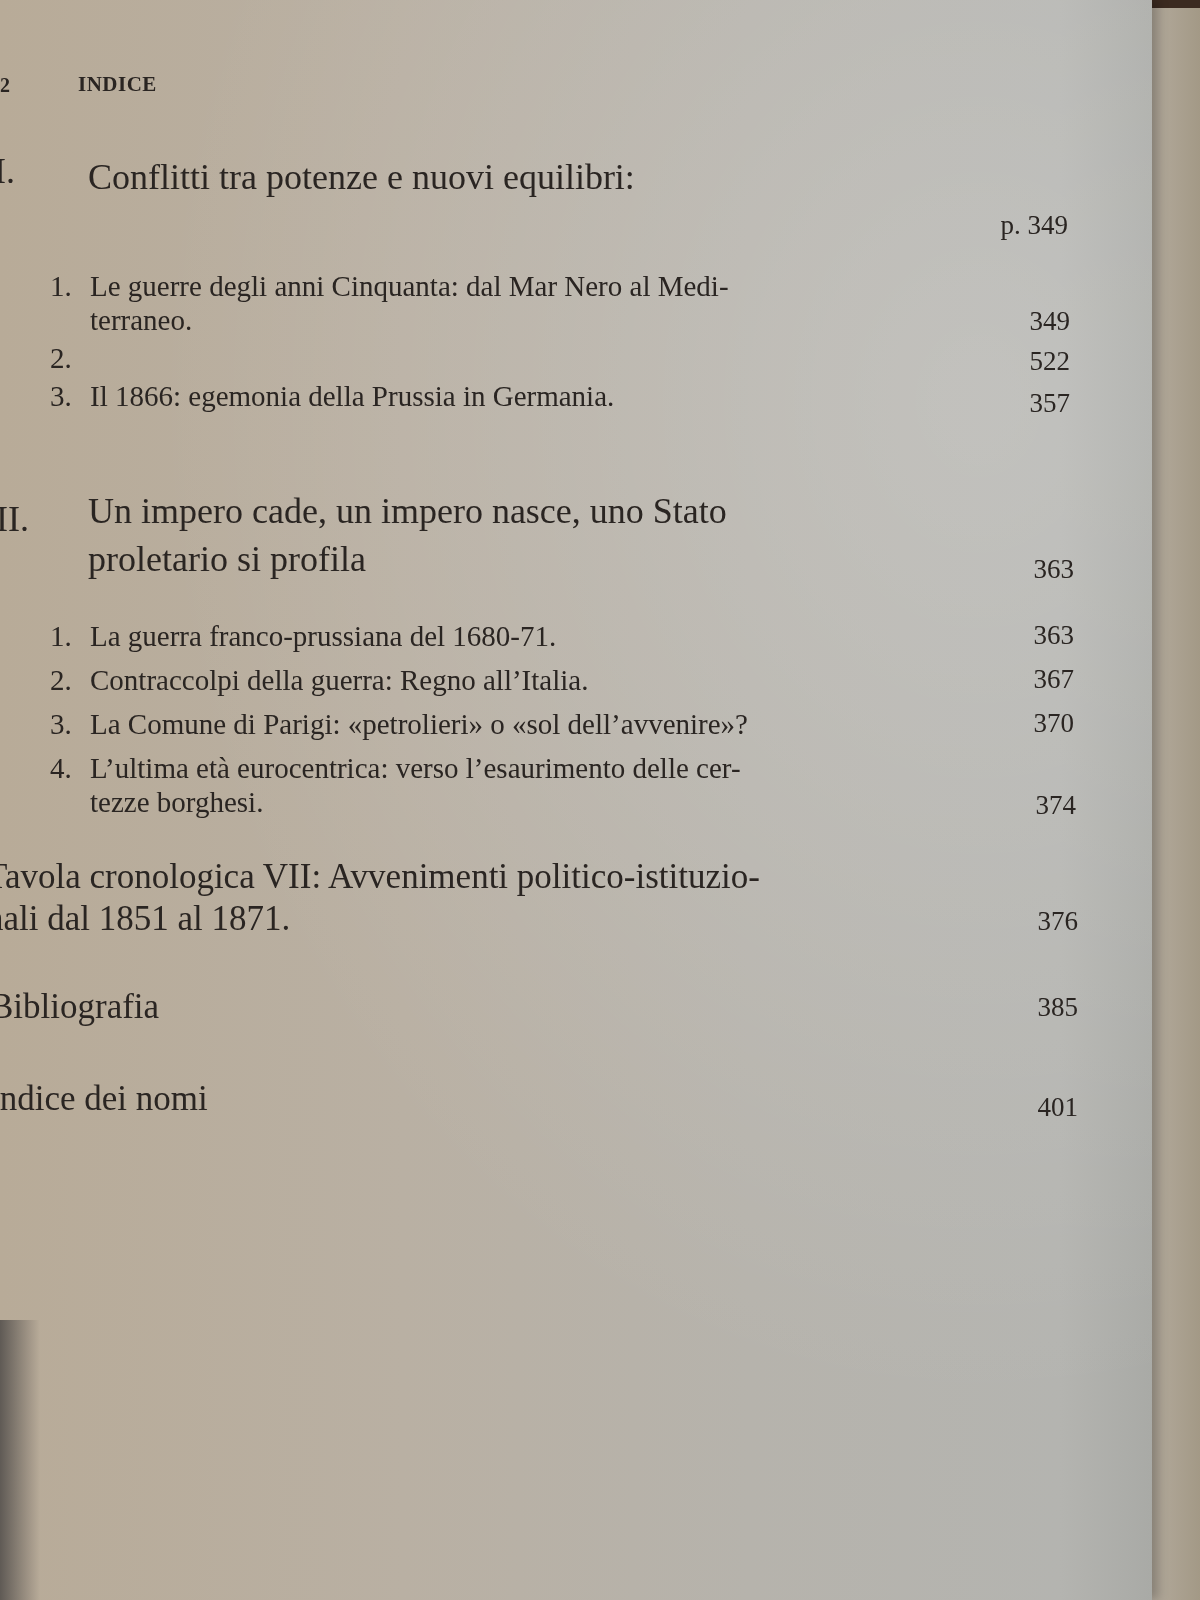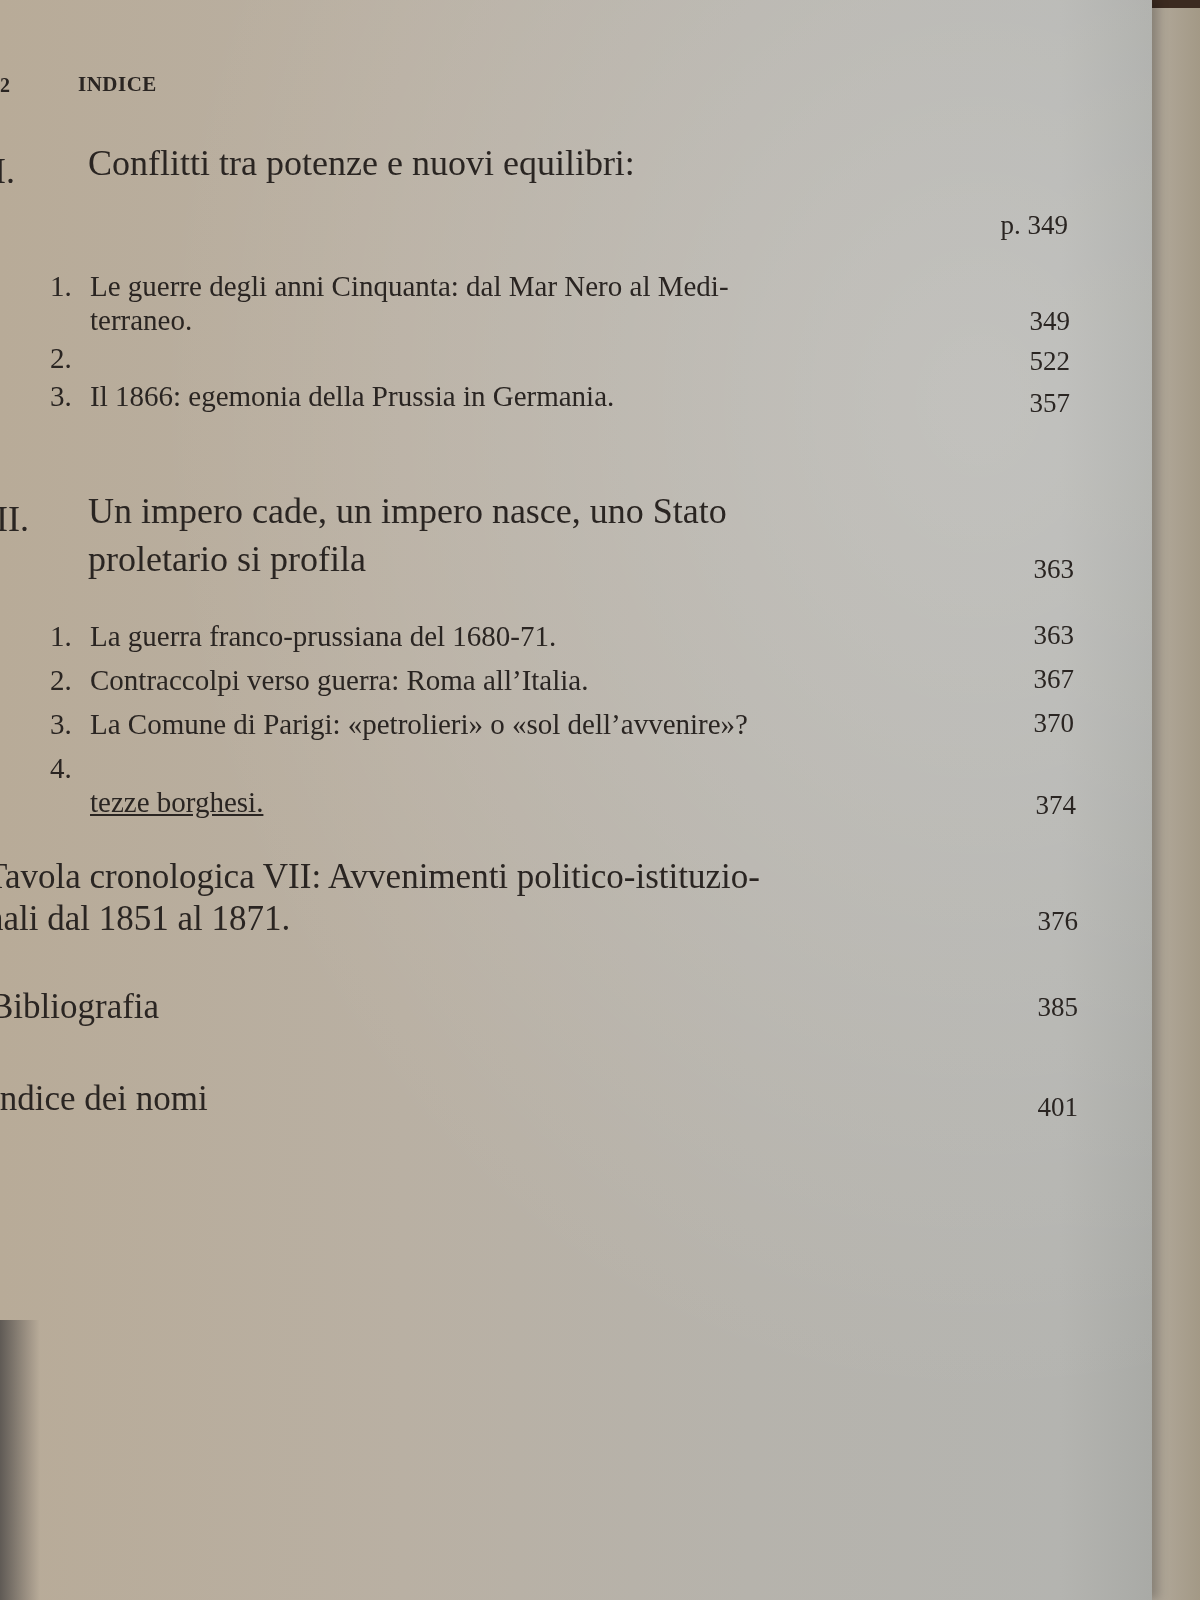--- a/index.html
+++ b/index.html
@@ -84,21 +84,21 @@
 
 <div class="corner-dark"></div>
 <div class="under-page"></div>
 
 <div class="page">
 
   <div class="abs page-number">2</div>
   <div class="abs running-head">INDICE</div>
 
   <div class="abs chapter-num" style="left:-6px; top:150px;">I.</div>
-  <div class="abs chapter-title" style="left:88px; top:138px;">Conflitti tra potenze e nuovi equilibri:</div>
+  <div class="abs chapter-title" style="left:88px; top:152px;">Conflitti tra potenze e nuovi equilibri:</div>
   <div class="abs pnum" style="left:928px; top:210px;">p. 349</div>
 
   <div class="abs sect-num" style="left:50px; top:270px;">1.</div>
   <div class="abs sect-line" style="left:90px; top:266px;">Le guerre degli anni Cinquanta: dal Mar Nero al Medi-</div>
   <div class="abs sect-line" style="left:90px; top:300px;">terraneo.</div>
   <div class="abs pnum" style="left:930px; top:306px;">349</div>
 
   <div class="abs sect-num" style="left:50px; top:342px;">2.</div>
   <div class="abs pnum" style="left:930px; top:346px;">522</div>
 
@@ -109,29 +109,30 @@
   <div class="abs chapter-num" style="left:-4px; top:498px;">II.</div>
   <div class="abs chapter-title" style="left:88px; top:486px;">Un impero cade, un impero nasce, uno Stato</div>
   <div class="abs chapter-title" style="left:88px; top:534px;">proletario si profila</div>
   <div class="abs pnum" style="left:934px; top:554px;">363</div>
 
   <div class="abs sect-num" style="left:50px; top:620px;">1.</div>
   <div class="abs sect-line" style="left:90px; top:616px;">La guerra franco-prussiana del 1680-71.</div>
   <div class="abs pnum" style="left:934px; top:620px;">363</div>
 
   <div class="abs sect-num" style="left:50px; top:664px;">2.</div>
-  <div class="abs sect-line" style="left:90px; top:660px;">Contraccolpi verso guerra: Roma all’Italia.</div>
+  <div class="abs sect-line" style="left:90px; top:660px;">Contraccolpi della guerra: Regno all’Italia.</div>
   <div class="abs pnum" style="left:934px; top:664px;">367</div>
 
   <div class="abs sect-num" style="left:50px; top:708px;">3.</div>
   <div class="abs sect-line" style="left:90px; top:704px;">La Comune di Parigi: «petrolieri» o «sol dell’avvenire»?</div>
   <div class="abs pnum" style="left:934px; top:708px;">370</div>
 
   <div class="abs sect-num" style="left:50px; top:752px;">4.</div>
-  <div class="abs sect-line" style="left:90px; top:782px;text-decoration:underline;">tezze borghesi.</div>
+  <div class="abs sect-line" style="left:90px; top:748px;">L’ultima età eurocentrica: verso l’esaurimento delle cer-</div>
+  <div class="abs sect-line" style="left:90px; top:782px;">tezze borghesi.</div>
   <div class="abs pnum" style="left:936px; top:790px;">374</div>
 
   <div class="abs back-item" style="left:-14px; top:854px;">Tavola cronologica VII: Avvenimenti politico-istituzio-</div>
   <div class="abs back-item" style="left:-14px; top:896px;">nali dal 1851 al 1871.</div>
   <div class="abs pnum" style="left:938px; top:906px;">376</div>
 
   <div class="abs back-item" style="left:-10px; top:984px;">Bibliografia</div>
   <div class="abs pnum" style="left:938px; top:992px;">385</div>
 
   <div class="abs back-item" style="left:-12px; top:1076px;">Indice dei nomi</div>

